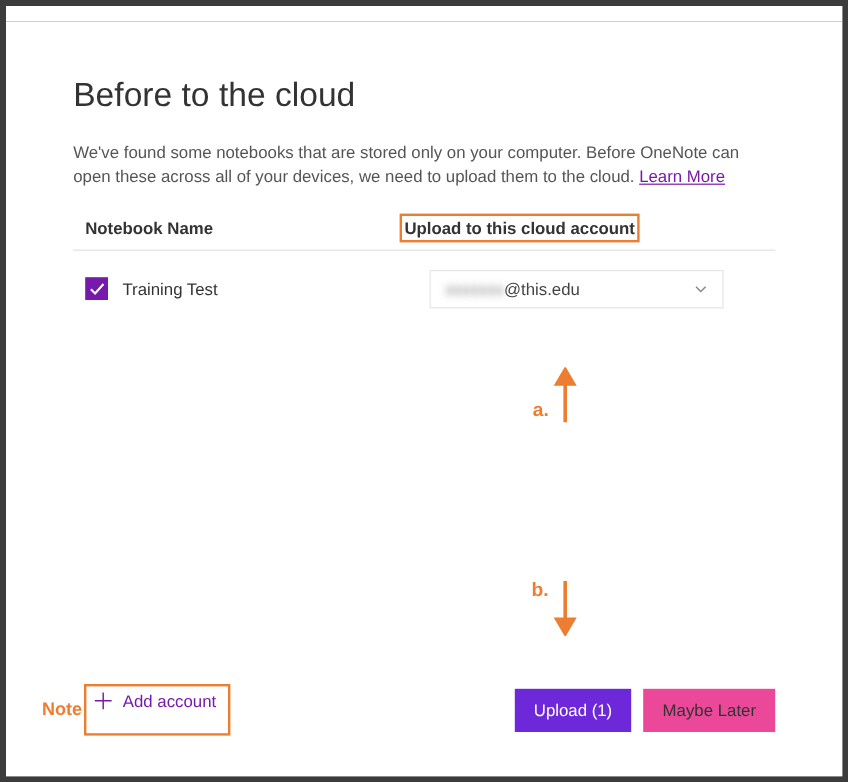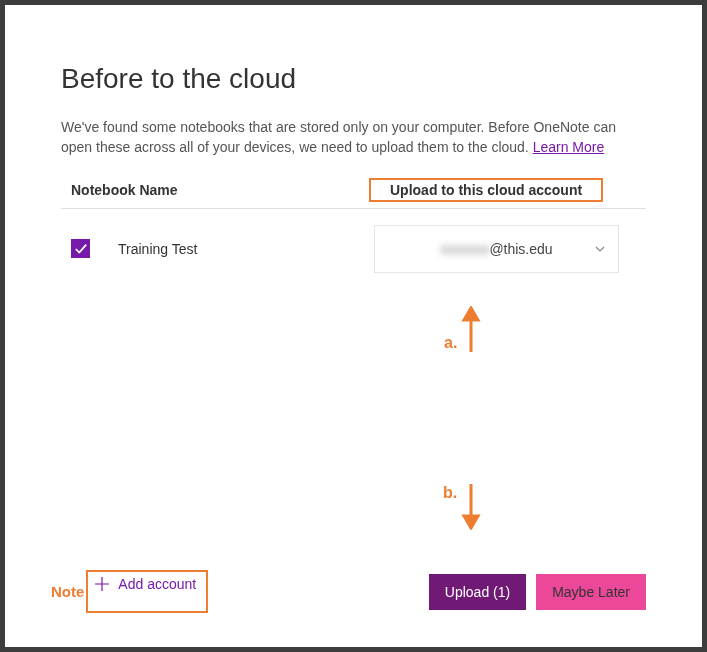--- a/index.html
+++ b/index.html
@@ -45,63 +45,60 @@
     text-decoration: underline;
     cursor: pointer;
   }
   .headers {
     display: flex;
     border-bottom: 1px solid #e0e0e0;
     padding-bottom: 10px;
     font-size: 14px;
     color: #333;
     font-weight: 600;
-    gap: 36px;
   }
   .col-name { flex: 0 0 280px; padding-left: 10px; }
   .col-acct { flex: 1; }
   .acct-header-box {
     display: inline-block;
     border: 2.5px solid #ED7D31;
-    padding: 2px 19px;
+    padding: 2px 2px;
     margin: -4px -8px;
     font-weight: 600;
   }
   .row {
     display: flex;
     align-items: center;
     padding: 16px 0 10px 0;
     font-size: 14px;
-    gap: 16px;
   }
   .checkbox {
     width: 19px;
     height: 19px;
     background: #7719AA;
     margin-left: 10px;
     margin-right: 12px;
     display: flex;
     align-items: center;
     justify-content: center;
     cursor: pointer;
   }
   .checkbox svg { width: 14px; height: 14px; }
   .nb-name { flex: 0 0 240px; color: #333; }
   .dropdown {
     flex: 0 0 245px;
-    height: 48px;
+    height: 32px;
     border: 1px solid #e5e5e5;
     display: flex;
     align-items: center;
     padding: 0 12px;
     cursor: pointer;
     position: relative;
-    margin-left: 0;
+    margin-left: 16px;
     color: #555;
-    justify-content: center;
   }
   .dd-blur {
     color: transparent;
     text-shadow: 0 0 6px rgba(80,80,80,0.7);
     user-select: none;
   }
   .dd-domain { color: #444; }
   .chevron {
     position: absolute;
     right: 12px;
@@ -123,21 +120,21 @@
   }
   .arrow-b {
     position: absolute;
     left: 438px;
     top: 466px;
     display: flex;
     align-items: flex-start;
   }
   .footer {
     position: absolute;
-    left: 16px;
+    left: 0;
     right: 0;
     bottom: 34px;
     padding: 0 56px 0 30px;
     display: flex;
     align-items: center;
   }
   .note-lbl {
     color: #ED7D31;
     font-weight: 700;
     font-size: 15px;
@@ -163,21 +160,21 @@
     min-width: 95px;
     padding: 0 16px;
     font-size: 14px;
     border: none;
     cursor: pointer;
     margin-left: 10px;
     display: inline-flex;
     align-items: center;
     justify-content: center;
   }
-  .btn-primary { background: #701a75; color: white; }
+  .btn-primary { background: #6d28d9; color: white; }
   .btn-secondary { background: #ec4899; color: #333; }
 </style>
 </head>
 <body>
 
 <div class="titlebar"><span></span></div>
 
 <div class="dialog">
 
   <h1 class="title">Before to the cloud</h1>

